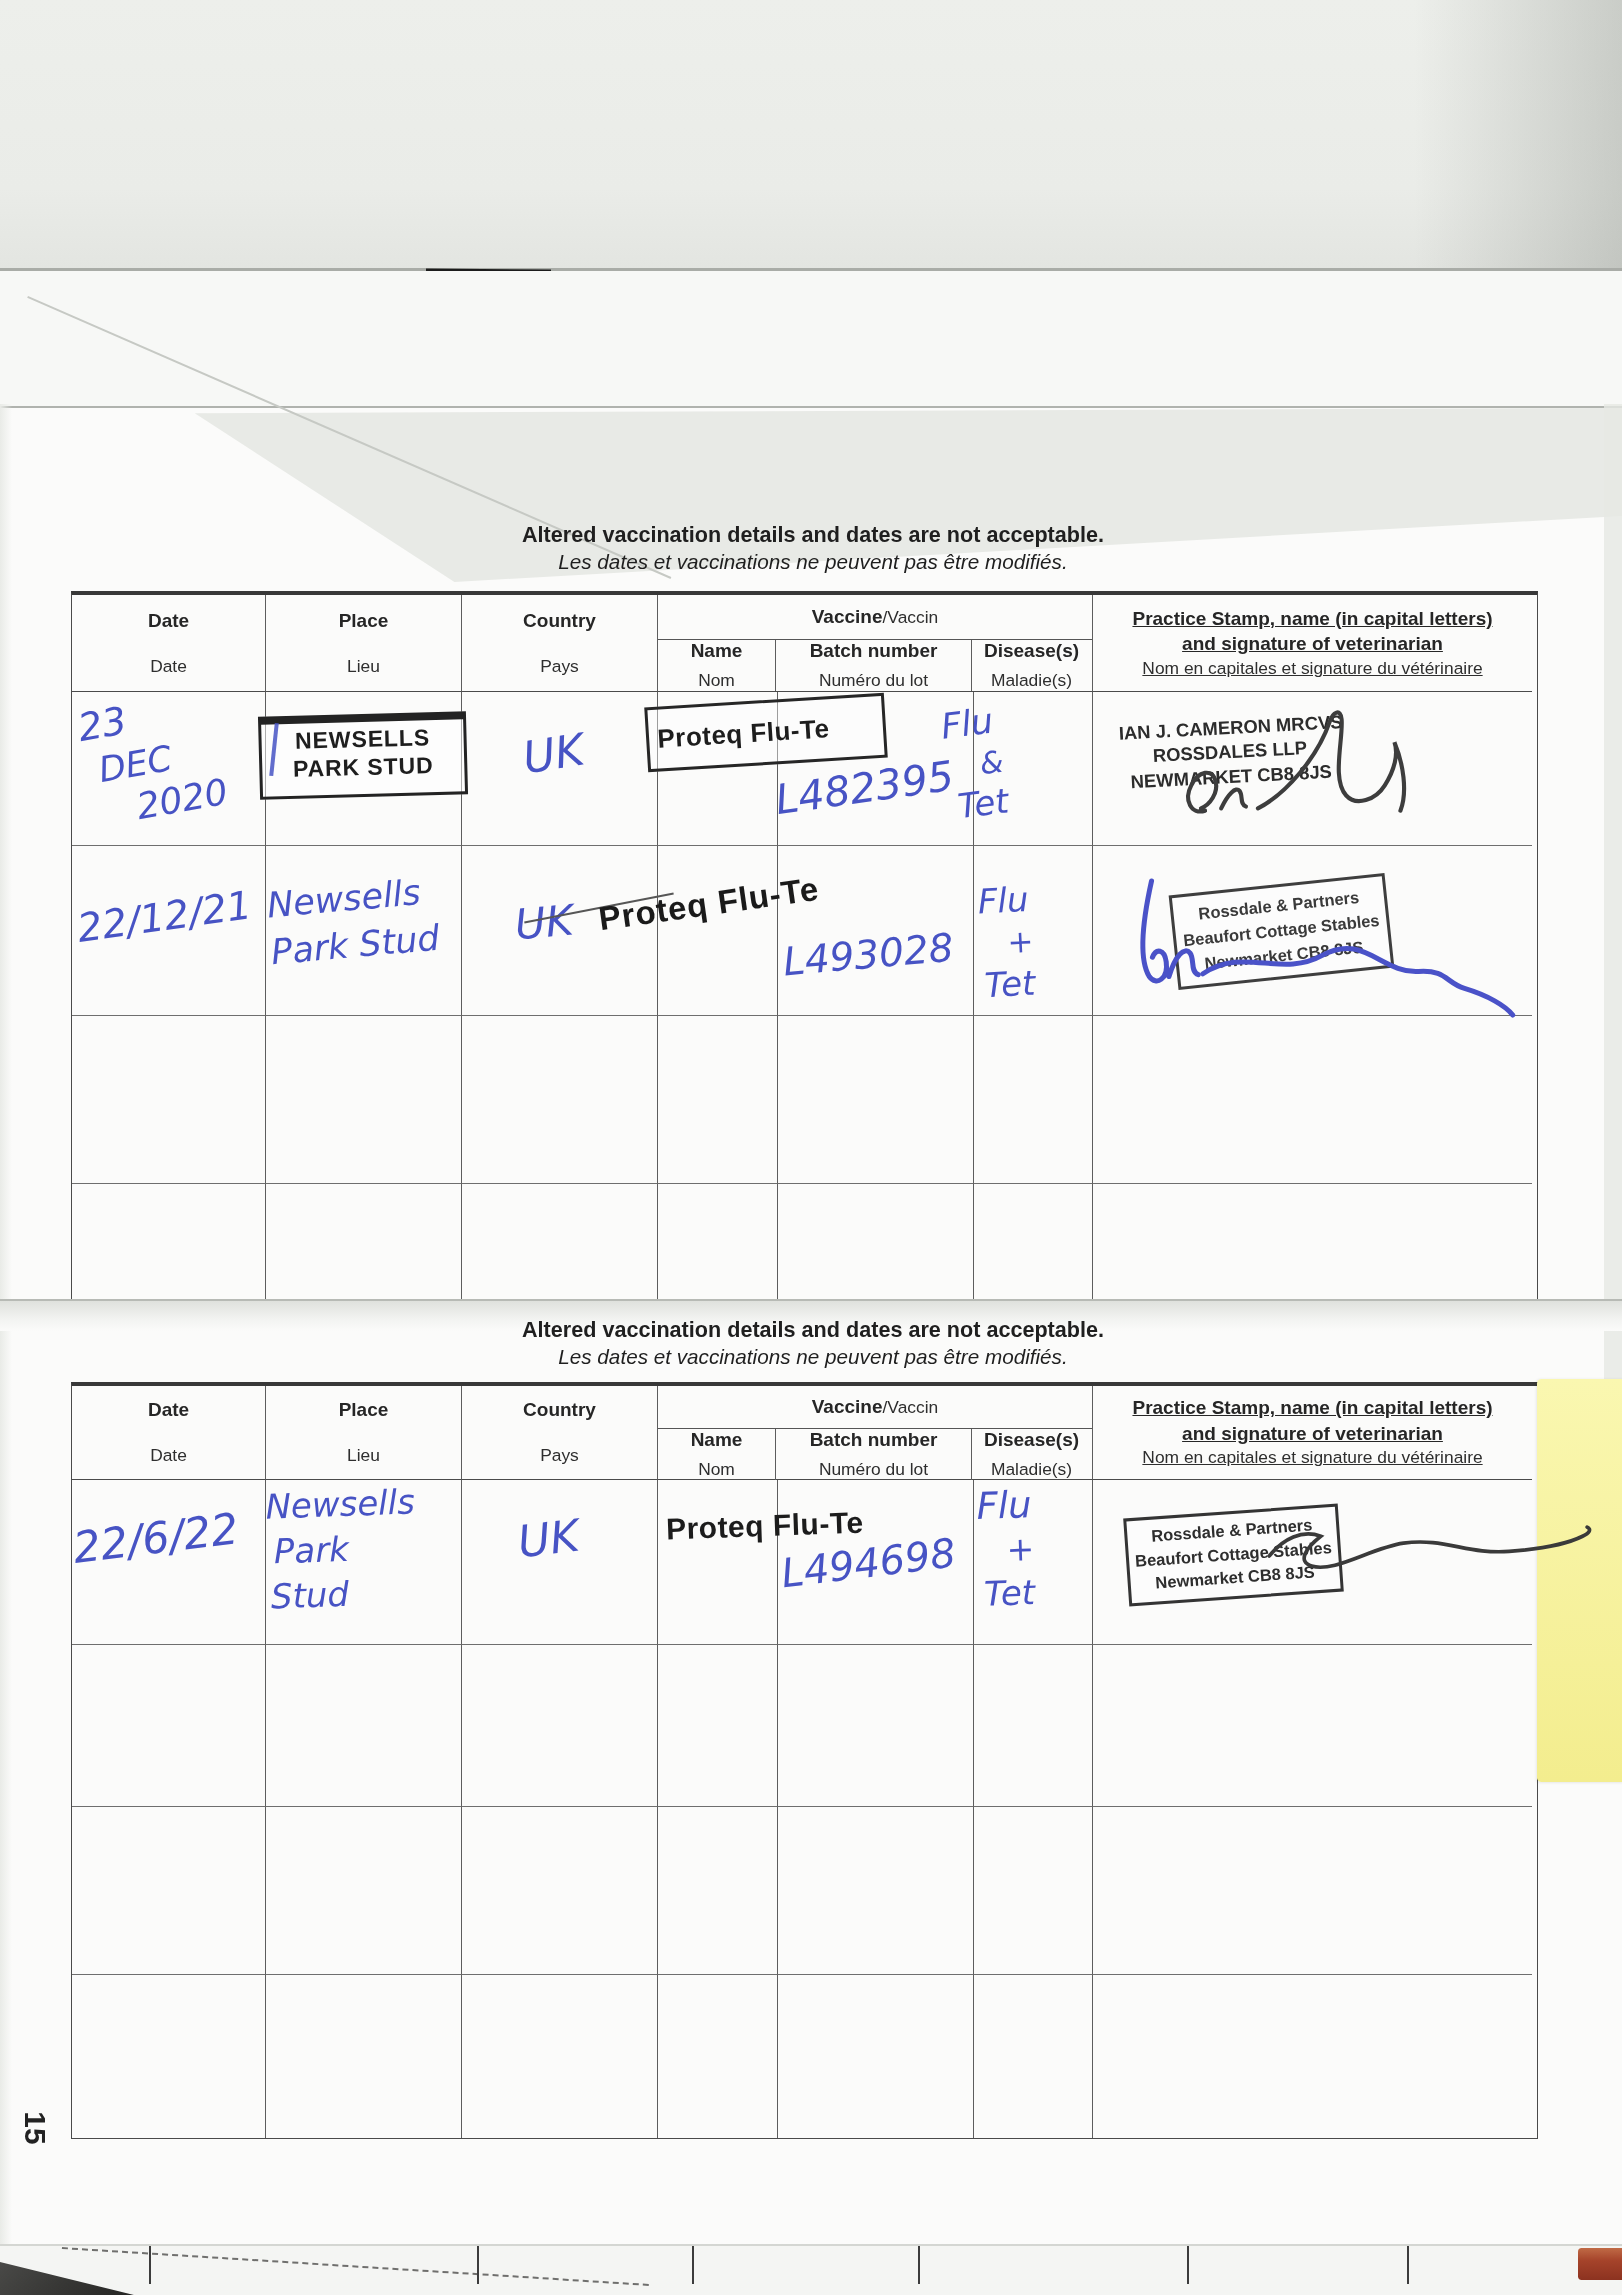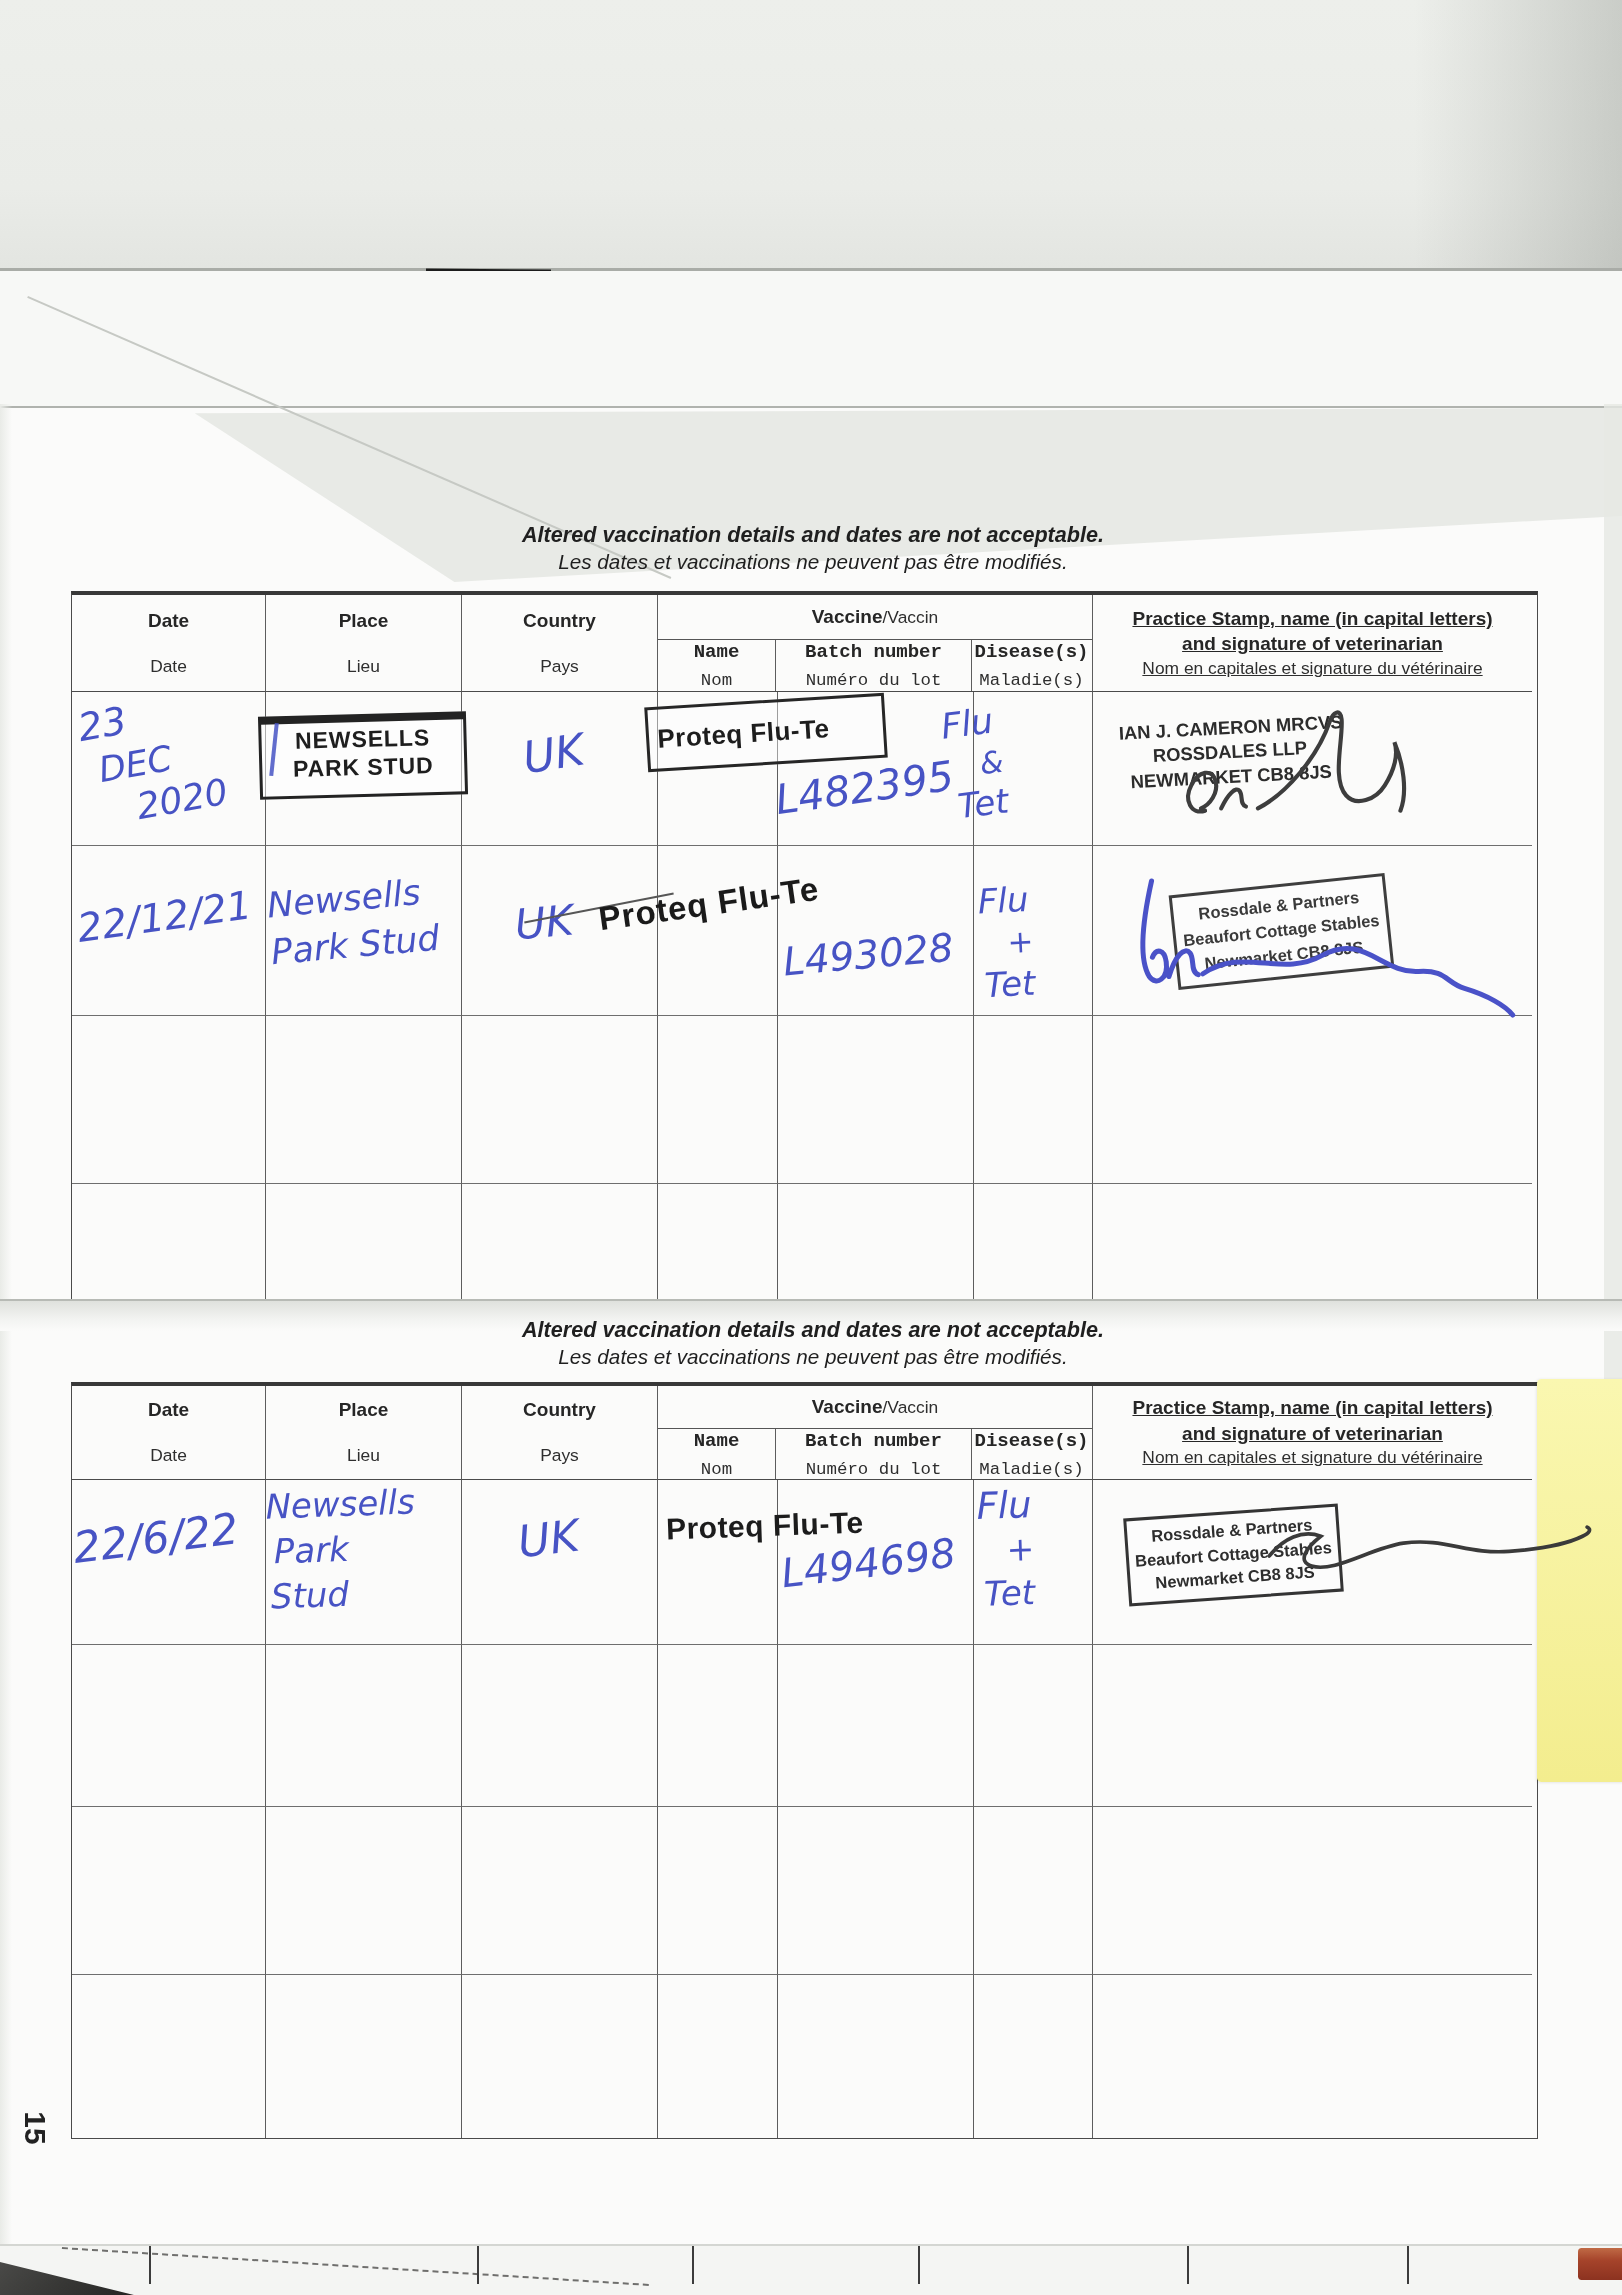--- a/index.html
+++ b/index.html
@@ -21,41 +21,41 @@
   .botline{left:0;top:2244px;width:1623px;height:1.8px;background:#d4d6d2;}
   .botband{left:0;top:2246px;width:1623px;height:50px;background:#f4f5f3;}
   .dashdiag{left:62px;top:2247px;width:588px;height:0;border-top:2.8px dashed #6f6f6d;transform:rotate(3.6deg);transform-origin:0 0;}
   .cornertri{left:0;top:2259px;width:138px;height:37px;background:linear-gradient(135deg,#4a4a48,#242422);clip-path:polygon(0 8%,100% 100%,0 100%);}
   .tick{width:1.8px;height:38px;background:#3c3c3c;top:2246px;}
   .redbox{left:1578px;top:2248px;width:45px;height:32px;background:linear-gradient(180deg,#c06a45,#a5432a 40%,#8c3220);border-radius:3.7px 0 0 3.7px;}
   
   .banner{left:71px;top:467px;width:1484px;height:51px;background:linear-gradient(180deg,#f7bc83 0 22%,#f3a04d 22%);text-align:center;}
   .banner span{line-height:51px;font-size:31px;font-weight:700;color:#3e3e3e;letter-spacing:0.5px;}
   .notice{left:71px;width:1484px;text-align:center;color:#1f1f1f;white-space:nowrap;}
-  .notice.en{font-size:21.6px;font-weight:700;font-style:italic;}
+  .notice.en{font-size:21.6px;font-weight:700;}
   .notice.fr{font-size:20.7px;font-style:italic;}
   .footerbox{left:822px;top:2158px;width:398px;height:90px;background:linear-gradient(180deg,#f6b377 0 12%,#f3a04f 12%);text-align:center;display:flex;flex-direction:column;justify-content:center;gap:3.7px;}
   .footerbox span{font-size:27px;font-weight:700;color:#3d3d3d;}
   .pagenum{left:18.4px;top:2111px;font-size:30px;font-weight:700;color:#222;transform:rotate(90deg);}
   
   .vtable{background:transparent;border:1.8px solid #4a4a4a;border-top:4.6px solid #383838;display:grid;grid-template-columns:194px 196px 196px 120px 196px 119px 439px;width:1467px;box-sizing:border-box;}
   .t1{left:71px;top:591px;grid-template-rows:97px 154px 170px 168px 117px;}
   .t2{left:71px;top:1382px;grid-template-rows:94px 165px 162px 168px 163px;}
   .hc,.dc,.vg{box-sizing:border-box;min-width:0;}
   .br{border-right:1.4px solid #5d5d5d;}
   .bb{border-bottom:1.4px solid #6e6e6e;}
   .hb{border-bottom:1.8px solid #4a4a4a;}
   .hc{display:flex;flex-direction:column;align-items:center;justify-content:center;text-align:center;}
   .hc .g{height:24px;}
   .h-en{font-size:19px;font-weight:700;color:#262626;}
   .h-fr{font-size:17.4px;color:#2e2e2e;}
   .vg{grid-column:4/7;display:flex;flex-direction:column;}
   .vg-top{height:46%;display:flex;align-items:center;justify-content:center;border-bottom:1.4px solid #555;}
   .vg-sub{height:54%;display:grid;grid-template-columns:118px 196px 119px;}
-  .vs{display:flex;flex-direction:column;align-items:center;justify-content:center;text-align:center;box-sizing:border-box;font-family:Liberation Mono, monospace;}
+  .vs{display:flex;flex-direction:column;align-items:center;justify-content:center;text-align:center;box-sizing:border-box;}
   .vs .g{height:8.3px;}
   .sh{line-height:1.35;text-decoration:underline;}
   
   .hand{font-family:"DejaVu Sans",sans-serif;font-style:italic;color:#4753c4;white-space:nowrap;line-height:1.2;}
   .stamptxt{font-family:"Liberation Sans",sans-serif;color:#1d1d1d;font-weight:700;white-space:nowrap;}
   .placestamp{border:3.7px solid #232323;border-top-width:8.3px;text-align:center;padding-top:2.8px;background:rgba(255,255,255,.5);}
   .placestamp div{font-size:23px;font-weight:700;letter-spacing:0.9px;color:#1e1e1e;line-height:1.22;}
   .proteqbox{border:3.7px solid #262626;display:flex;align-items:center;padding-left:8.3px;background:rgba(255,255,255,.4);}
   .vetstamp{text-align:center;}
   .vetstamp div{white-space:nowrap;}

